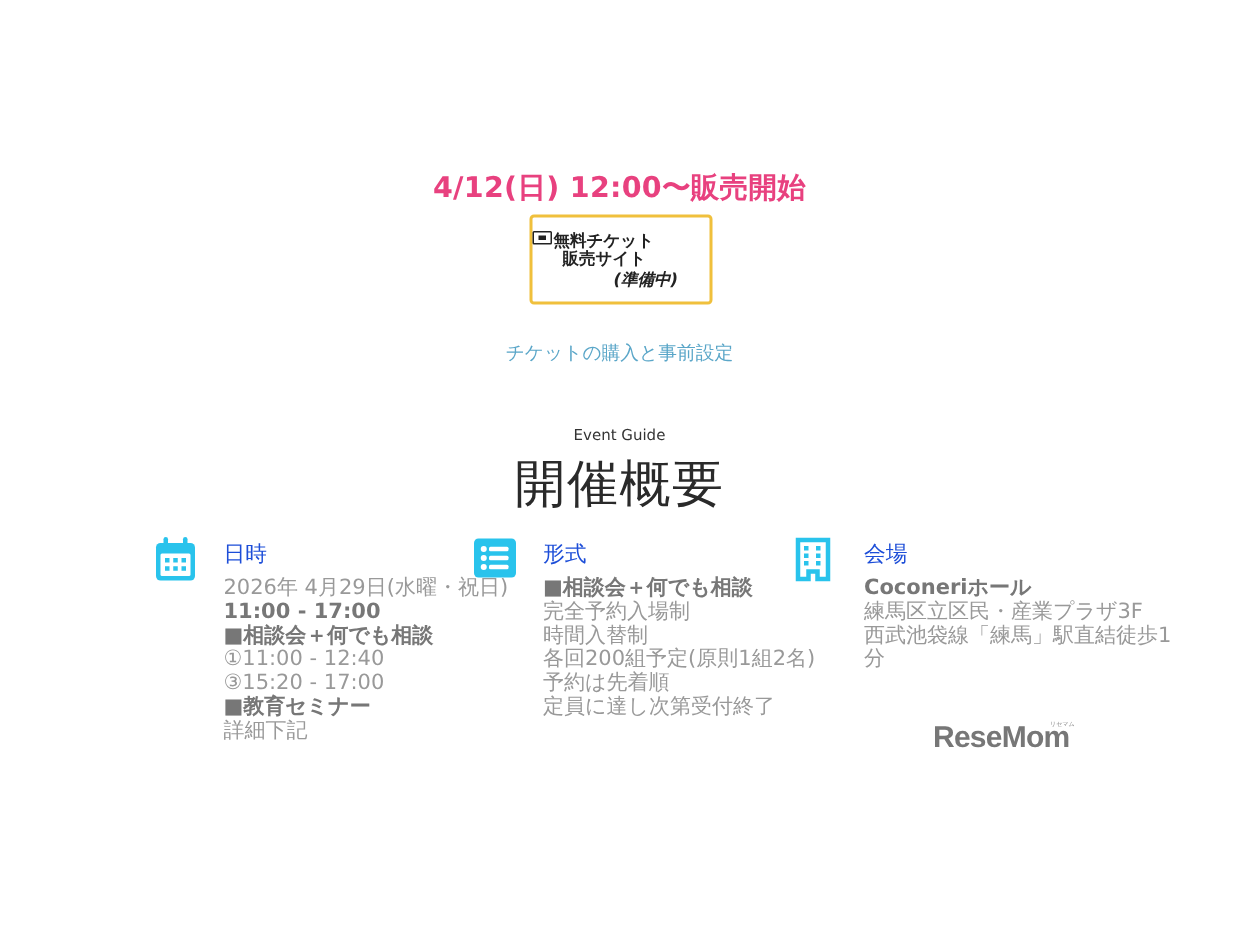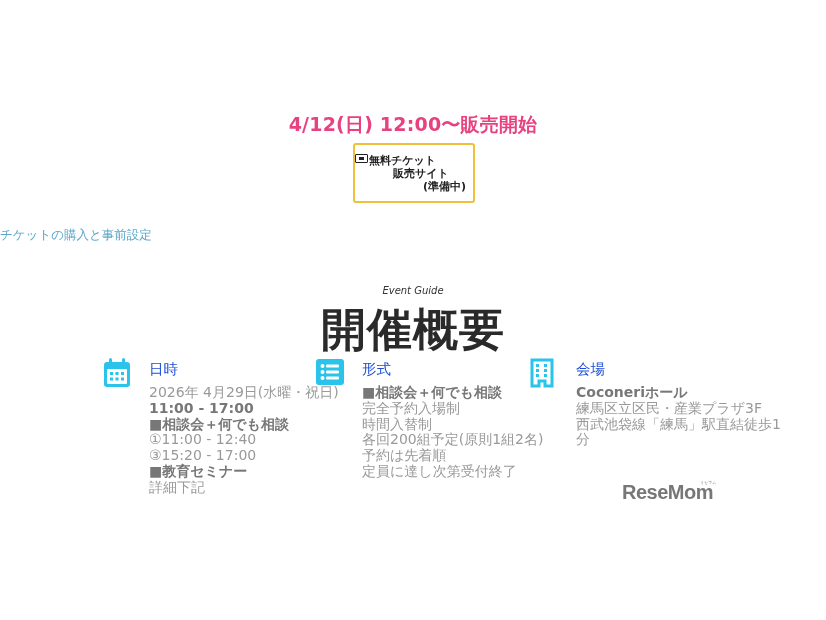--- a/index.html
+++ b/index.html
@@ -1,25 +1,25 @@
 <!DOCTYPE html>
 <html><head>
 <meta charset="utf-8">
 <style>
   html, body { margin:0; padding:0; background:#ffffff; }
   body { width:826px; height:620px; position:relative; overflow:hidden; font-family:"DejaVu Sans", "Liberation Sans", sans-serif; color:#333; }
   .sale-date { position:absolute; left:0; width:826px; top:112px; text-align:center; color:#e8417f; font-size:19px; font-weight:bold; letter-spacing:0.2px; }
   .ticket-btn { position:absolute; left:353px; top:143px; width:122px; height:60px; border:2px solid #f0c03c; border-radius:3px; box-sizing:border-box; background:#fff; font-size:11px; font-weight:bold; color:#222; line-height:13px; padding-top:9px; cursor:pointer; }
   .ticket-btn .l1 { display:block; }
-  .ticket-btn .l2 { display:block; padding-left:38px;font-family:Liberation Serif, serif; }
-  .ticket-btn .l3 { display:block; padding-left:68px; }
+  .ticket-btn .l2 { display:block; padding-left:20px;font-family:Liberation Serif, serif; }
+  .ticket-btn .l3 { display:block; padding-left:54px;font-style:italic; }
   .ticket-icon { display:inline-block; width:11px; height:7px; border:1.5px solid #222; border-radius:1px; vertical-align:1px; margin-right:1px; background:linear-gradient(#222,#222) center/5px 3px no-repeat; }
-  .purchase-link { position:absolute; left:0; width:826px; top:227px; color:#5aa6c8; font-size:12.5px; text-decoration:none; cursor:pointer; }
-  .event-guide { position:absolute; left:0; width:826px; top:285px; text-align:center; font-size:10px; color:#333;font-style:italic; }
-  .page-title { position:absolute; left:0; width:826px; top:300px; text-align:center; font-size:45px; color:#2a2a2a; font-weight:bold; letter-spacing:1px; margin:0; }
+  .purchase-link { position:absolute; left:0; width:826px; top:227px; text-align:center; color:#5aa6c8; font-size:12.5px; text-decoration:none; cursor:pointer; }
+  .event-guide { position:absolute; left:0; width:826px; top:285px; text-align:center; font-size:10px; color:#333; }
+  .page-title { position:absolute; left:0; width:826px; top:300px; text-align:center; font-size:34px; color:#2a2a2a; font-weight:normal; letter-spacing:1px; margin:0; }
   .col { position:absolute; top:358px; }
   .col .icon { position:absolute; left:0; top:0; width:28px; height:30px; }
   .col .heading { position:absolute; left:46px; top:2px; font-size:14.5px; color:#1d4ed8; white-space:nowrap; }
   .col .lines { position:absolute; left:46px; top:27px; font-size:14px; line-height:15.8px; color:#999; white-space:nowrap; }
   .col .lines .b { font-weight:bold; color:#777; }
   .col1 { left:103px; }
   .col2 { left:316px; }
   .col3 { left:530px; }
   .logo { position:absolute; left:622px; top:481px; font-size:20px; font-weight:bold; color:#777; letter-spacing:-0.5px; font-family:"Liberation Sans", sans-serif; }
   .logo-sub { position:absolute; left:700px; top:480px; font-size:4px; color:#888; }

